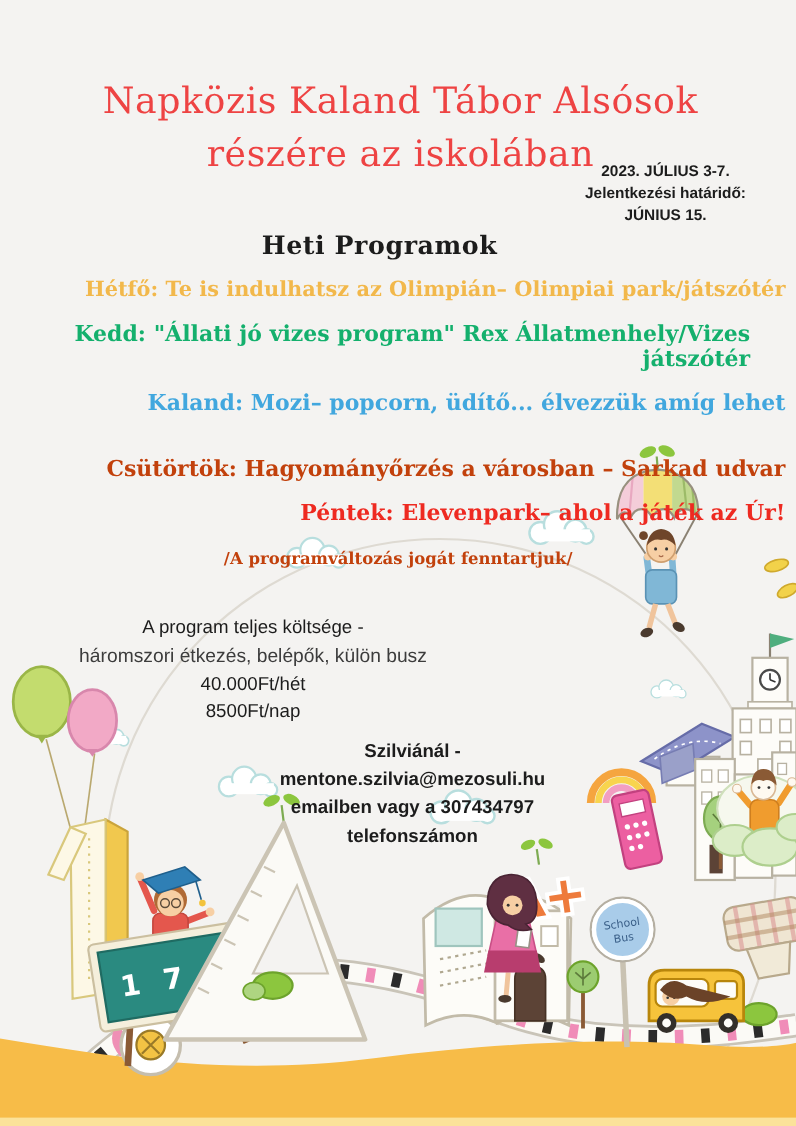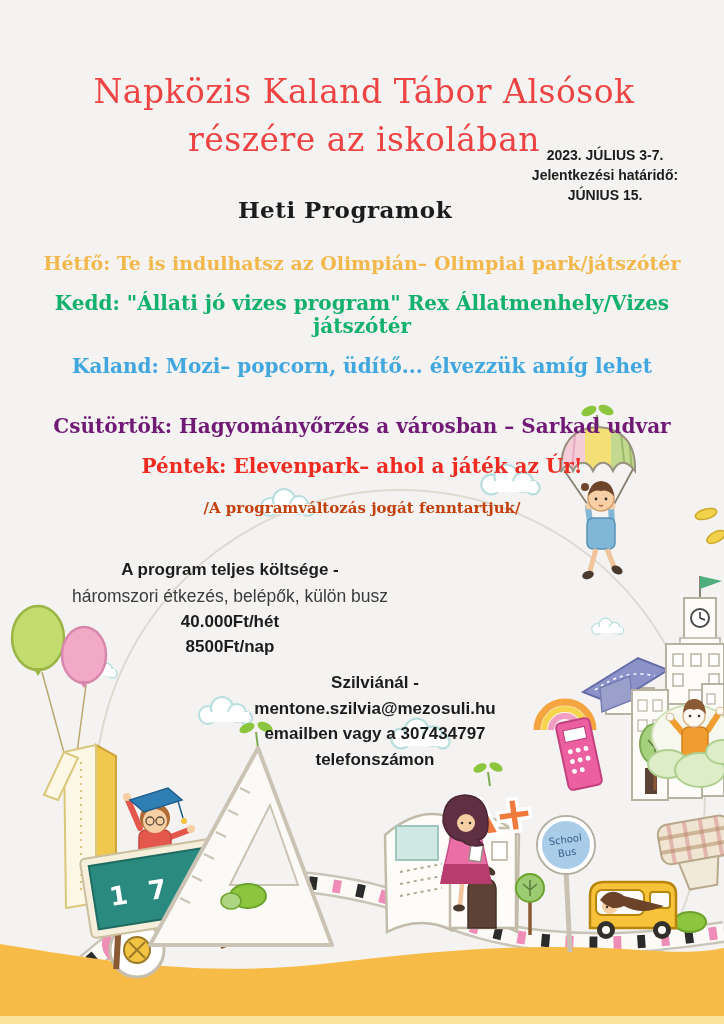--- a/index.html
+++ b/index.html
@@ -14,40 +14,40 @@
     left:2px;top:68px;width:724px;
     font-family:"DejaVu Serif",serif;
     font-size:33px;line-height:1.45;color:#ee4343;
     letter-spacing:.5px;
   }
   .deadline{
     left:500px;top:146px;width:210px;
     font-size:14px;font-weight:bold;color:#1c1c1c;line-height:1.42;
   }
   .heading{
-    left:0;top:196px;width:690px;
+    left:0;top:210px;width:690px;
     font-family:"DejaVu Serif",serif;
     font-size:23px;font-weight:bold;color:#1c1c1c;letter-spacing:.5px;
   }
   .programs{left:0;top:253px;width:724px;}
   .program-line{
     font-family:"DejaVu Serif",serif;font-weight:bold;
-    font-size:20px;line-height:1.15;margin:0 10px 17px 10px;
+    font-size:20px;line-height:1.15;margin:0 10px 17px 10px;text-align:right;
   }
   .program-line.first{font-size:19px;}
   .program-line.wrap{max-width:640px;margin-left:auto;margin-right:auto;}
   .disclaimer{
     font-family:"DejaVu Serif",serif;font-weight:bold;
     font-size:15px;margin-top:21px;
   }
   .cost{
     left:50px;top:557px;width:360px;
     font-size:17px;color:#1c1c1c;line-height:1.5;
   }
-  .cost .b{font-weight:bold;text-align:center;}
+  .cost .b{font-weight:normal;text-align:center;}
   .cost .detail{color:#3c3c3c;font-size:17.5px;}
   .contact{
     left:195px;top:670px;width:360px;
     font-size:17px;font-weight:bold;color:#1c1c1c;line-height:1.5;
   }
   svg text{font-family:"DejaVu Sans",sans-serif;}
   .illu{left:0;top:0;z-index:0;}
   .txt{z-index:2;}
 </style>
 </head>
@@ -346,21 +346,21 @@
     <div>Jelentkezési határidő:</div>
     <div>JÚNIUS 15.</div>
   </div>
 
   <div class="abs txt heading center">Heti Programok</div>
 
   <div class="abs txt programs center">
     <div class="program-line first" style="color: rgb(242, 184, 75);">Hétfő: Te is indulhatsz az Olimpián– Olimpiai park/játszótér</div>
     <div class="program-line wrap" style="color: rgb(20, 176, 109);">Kedd: "Állati jó vizes program" Rex Állatmenhely/Vizes játszótér</div>
     <div class="program-line" style="color: rgb(65, 167, 222);">Kaland: Mozi– popcorn, üdítő...  élvezzük amíg lehet</div>
-    <div class="program-line" style="color: #701a75; margin-top: 37px;">Csütörtök: Hagyományőrzés a városban – Sarkad udvar</div>
+    <div class="program-line" style="color: #c2410c; margin-top: 37px;">Csütörtök: Hagyományőrzés a városban – Sarkad udvar</div>
     <div class="program-line" style="color: rgb(238, 42, 33);">Péntek: Elevenpark– ahol a játék az Úr!</div>
     <div class="disclaimer" style="color: #c2410c;">/A programváltozás jogát fenntartjuk/</div>
   </div>
 
   <div class="abs txt cost center">
     <div class="b">A program teljes költsége -</div>
     <div class="detail">háromszori étkezés, belépők, külön busz</div>
     <div class="b">40.000Ft/hét</div>
     <div class="b">8500Ft/nap</div>
   </div>

